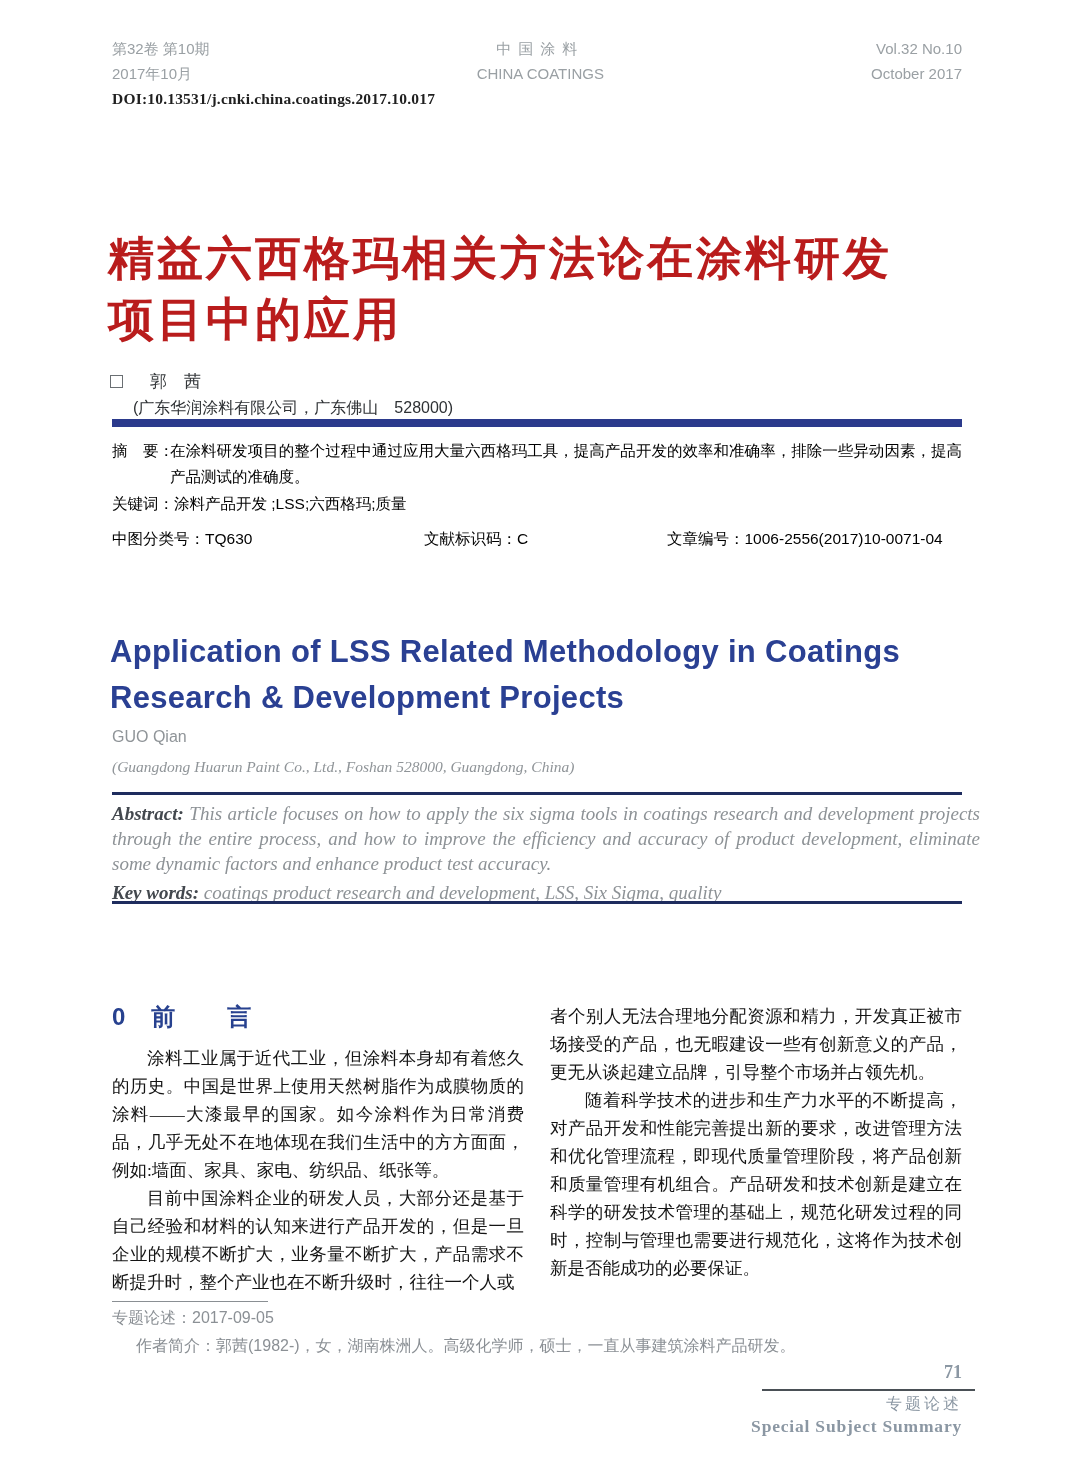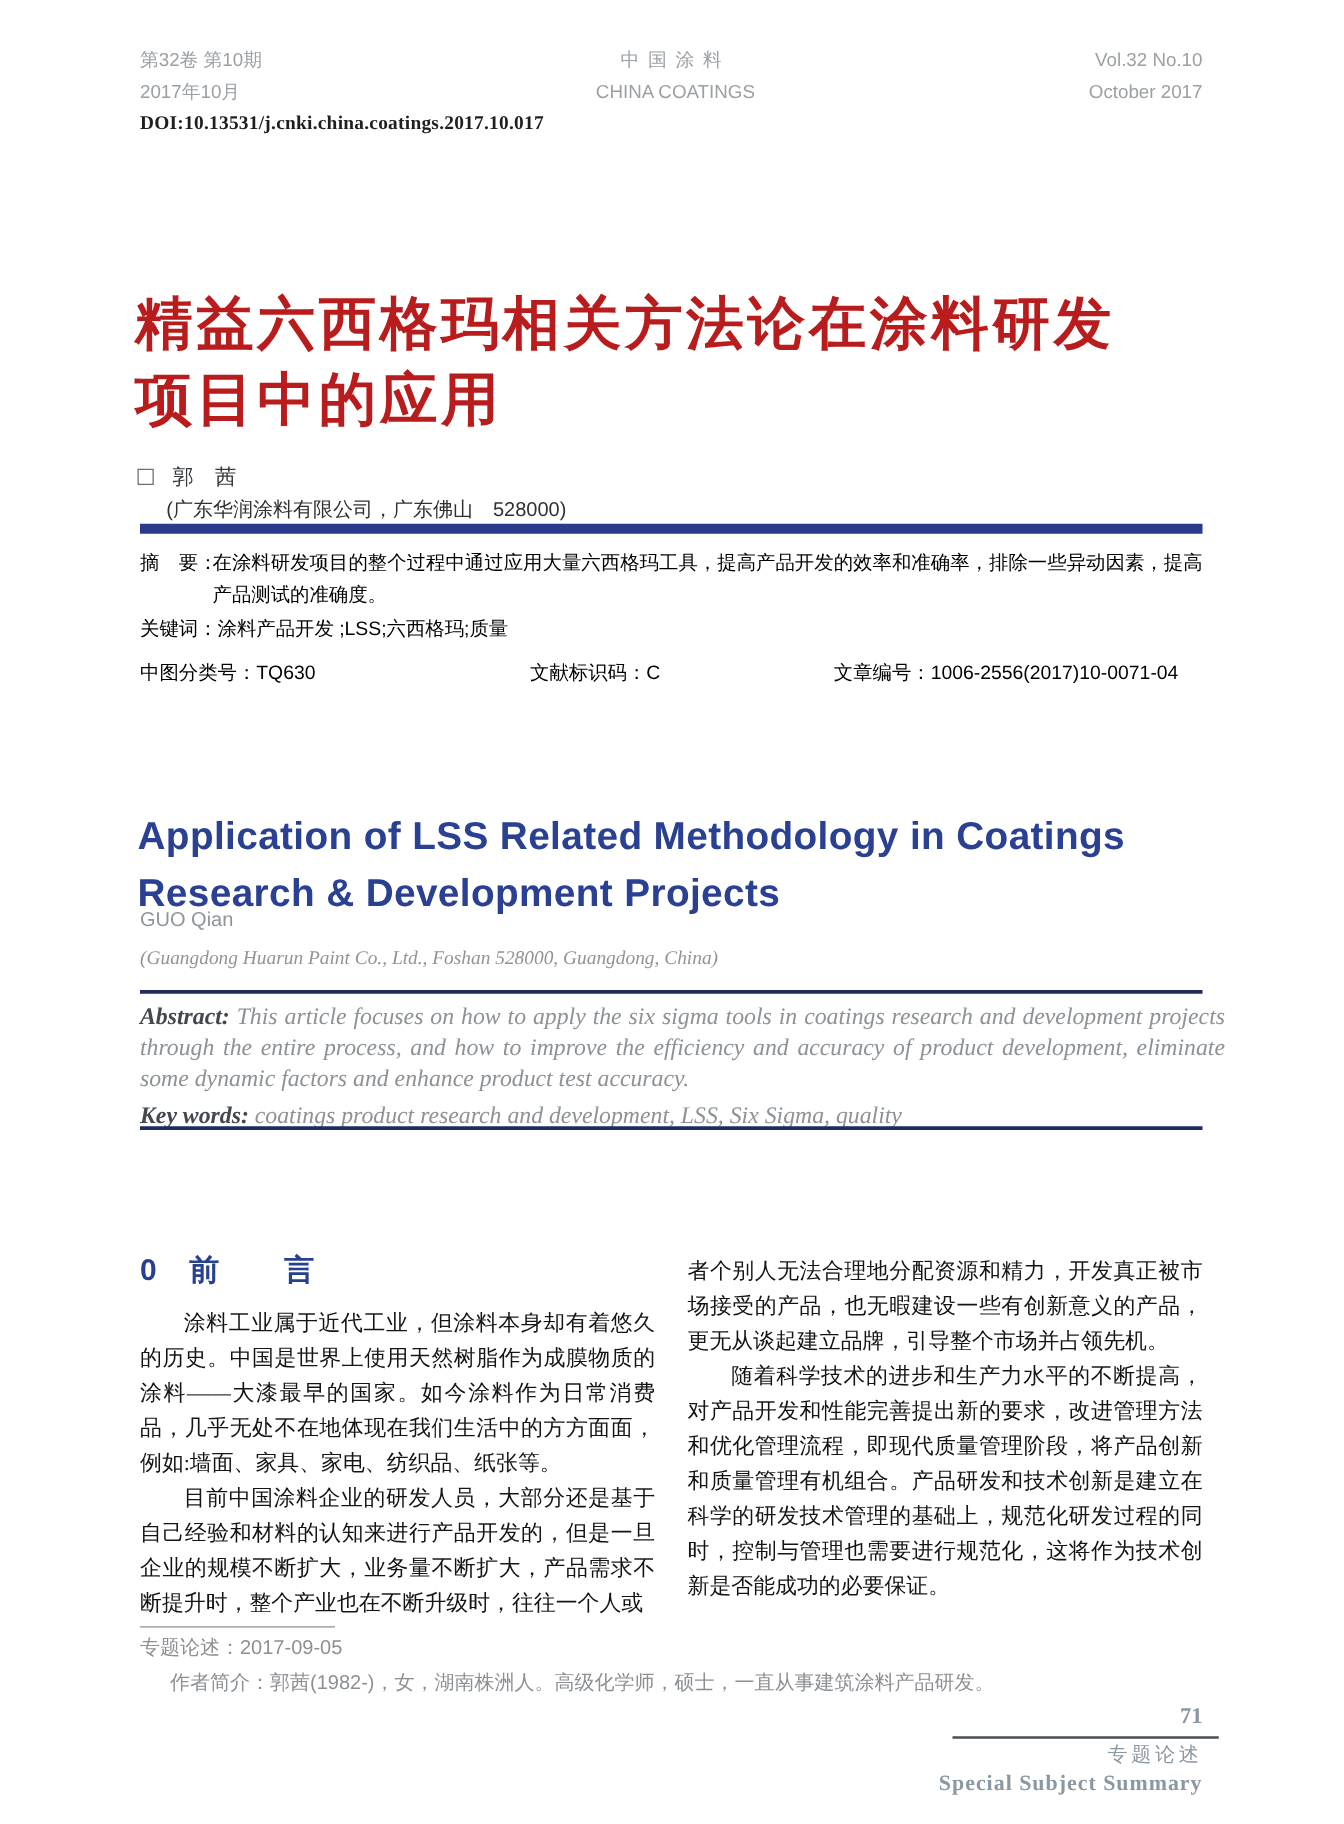--- a/index.html
+++ b/index.html
@@ -1,18 +1,18 @@
 <!DOCTYPE html>
 <html><head>
 <meta charset="utf-8">
 <style>
   * { margin:0; padding:0; box-sizing:border-box; }
   html,body { background:#ffffff; }
   body { width:1075px; height:1459px; position:relative; font-family:"Liberation Serif", serif; color:#1c1c1c; }
-  .abs { position:absolute; }
+  .abs { position:absolute;gap:12px; }
 
   
   .jheader { top:36px; left:112px; right:113px; display:flex; justify-content:space-between;
              font-family:"Liberation Sans", sans-serif; color:#9aa0a4; font-size:15px; line-height:25px; }
   .jheader .cell-center { text-align:center; }
   .jheader .cell-right { text-align:right; }
   .journal-cn { letter-spacing:7px; }
   .doi-line { top:90px; left:112px; font-size:15.5px; font-weight:600; color:#1f1f1f; letter-spacing:0.2px; }
 
   
@@ -29,21 +29,21 @@
                        color:#000000; font-size:15.5px; line-height:26px; }
   .abstract-cn-row { position:relative; padding-left:58px; text-align:justify; }
   .abstract-cn-row .hang-label { position:absolute; left:0; top:0; }
   .keywords-row { margin-top:1px; }
   .clc-row { margin-top:9px; display:flex;align-items:center; }
   .clc-row .seg1 { flex:0 0 312px; }
   .clc-row .seg2 { flex:0 0 243px; }
   .clc-row .seg3 { flex:1; }
 
   
-  .title-en { top:646px; left:110px; right:113px; color:#2a4093; font-family:"Liberation Sans", sans-serif;
+  .title-en { top:629px; left:110px; right:113px; color:#2a4093; font-family:"Liberation Sans", sans-serif;
               font-weight:bold; font-size:31px; line-height:46px; letter-spacing:0.3px; }
   .author-en { top:728px; left:112px; font-family:"Liberation Sans", sans-serif; font-size:16px; color:#8f9498; }
   .affil-en { top:758px; left:112px; font-style:italic; font-size:15.5px; color:#8f9498;text-align:right; }
   .rule-navy-top { top:792px; left:112px; right:113px; border-top:3px solid #1e2c5e; }
   .abstract-en-block { top:801px; left:112px; right:95px; font-size:19px; line-height:25px;
                        color:#8d9296; text-align:justify;font-style:italic; }
   .abstract-en-block b { color:#43484e; }
   .keywords-en-row { margin-top:4px; text-align:left; }
   .rule-navy-bottom { top:901px; left:112px; right:113px; border-top:3px solid #1e2c5e; }
 

